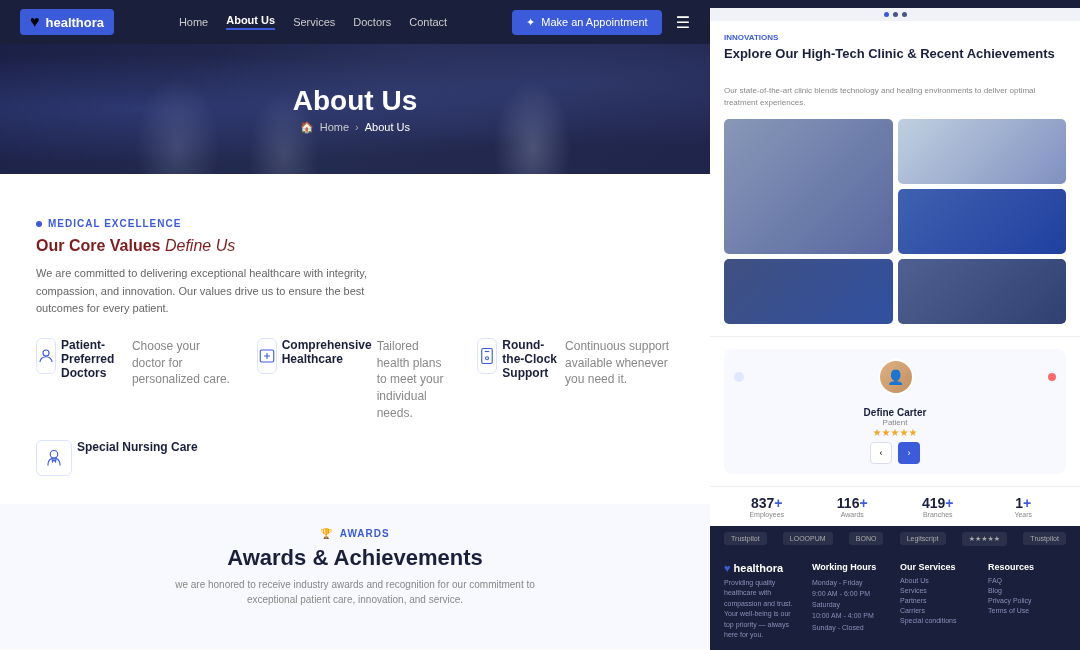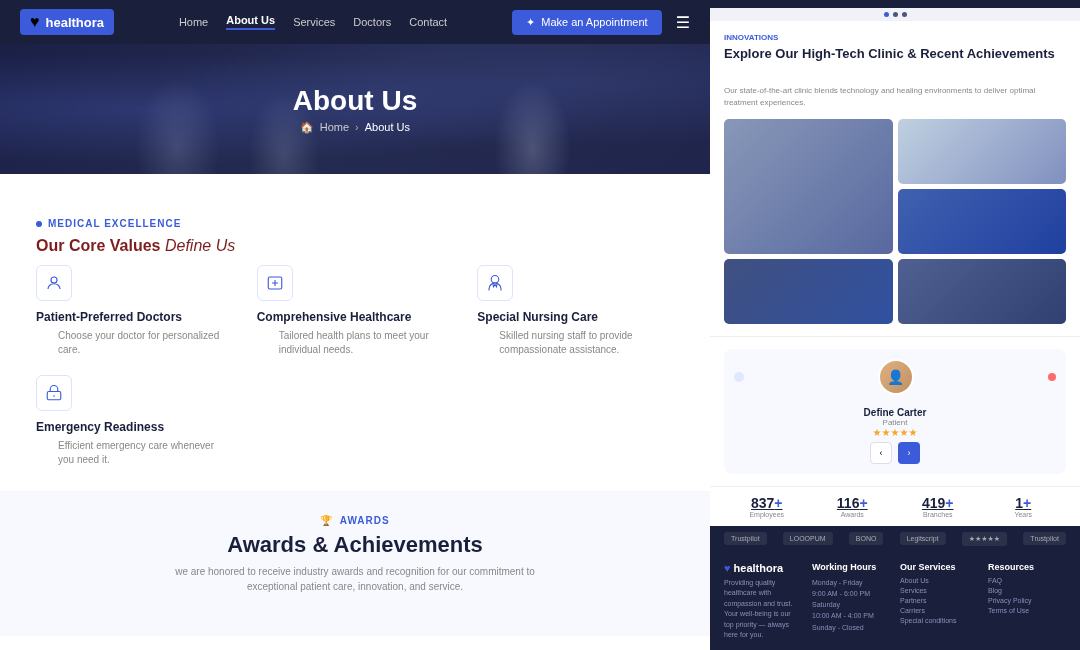--- a/index.html
+++ b/index.html
@@ -95,28 +95,28 @@
       text-transform: uppercase; letter-spacing: 1px; margin-bottom: 8px;
     }
     .section-badge-dot { width: 6px; height: 6px; border-radius: 50%; background: #3b5bdb; }
     .section-title { font-size: 16px; font-weight: 700; color: #7f1d1d; margin-bottom: 10px; }
     .section-title em { font-style: italic; font-weight: 400; }
     .section-desc { font-size: 11px; color: #666; line-height: 1.6; max-width: 340px; margin-bottom: 20px; }
 
     .values-grid {
       display: grid; grid-template-columns: repeat(3, 1fr); gap: 18px 24px;
     }
-    .value-item { display: flex; flex-direction: column; gap: 5px; }
+    .value-item { display: flex; flex-direction: row; gap: 5px; }
     .value-icon {
       width: 36px; height: 36px; border: 1px solid #dce3ff; border-radius: 6px;
       display: flex; align-items: center; justify-content: center;
       color: #3b5bdb; font-size: 16px; margin-bottom: 4px;
     }
     .value-title { font-size: 12px; font-weight: 700; color: #1a1f3c; }
-    .value-desc { font-size: 10px; color: #888; line-height: 1.4; margin-left: 22px; }
+    .value-desc { font-size: 12px; color: #888; line-height: 1.4; }
 
     
     .awards-section {
       background: #f8f9ff;
       padding: 24px 36px;
     }
     .awards-badge {
       display: flex; align-items: center; gap: 6px; justify-content: center;
       color: #3b5bdb; font-size: 10px; font-weight: 600;
       text-transform: uppercase; letter-spacing: 1px; margin-bottom: 6px;
@@ -197,21 +197,21 @@
     .testimonial-role { font-size: 8px; color: #888; }
     .testimonial-text { font-size: 8px; color: #555; line-height: 1.5; text-align: center; margin: 6px 0; max-width: 260px; }
     .testimonial-stars { color: #f5a623; font-size: 10px; margin-bottom: 4px; }
 
     
     .stats-row {
       display: flex; gap: 0; background: #fff; padding: 8px 14px;
       border-top: 1px solid #eee;
     }
     .stat-item { flex: 1; text-align: center; }
-    .stat-number { font-size: 14px; font-weight: 800; color: #1a1f3c; text-decoration: underline; }
+    .stat-number { font-size: 14px; font-weight: 800; color: #1a1f3c; }
     .stat-plus { color: #3b5bdb; }
     .stat-label { font-size: 7px; color: #888; }
 
     
     .brands-row {
       background: #1a1f3c;
       padding: 6px 10px;
       display: flex; gap: 8px; align-items: center; justify-content: space-around;
     }
     .brand-pill {
@@ -277,20 +277,21 @@
 
   <div class="core-values">
     <div class="section-badge">
       <span class="section-badge-dot"></span>
       <span>MEDICAL EXCELLENCE</span>
     </div>
     <h2 class="section-title">
       <span>Our Core Values</span>
       <em> <span>Define Us</span></em>
     </h2>
+    <p class="section-desc">We are committed to delivering exceptional healthcare with integrity, compassion, and innovation. Our values drive us to ensure the best outcomes for every patient.</p>
 
     <div class="values-grid">
       <div class="value-item">
         <div class="value-icon">
           <svg width="18" height="18" viewBox="0 0 24 24" fill="none" stroke="#3b5bdb" stroke-width="1.5">
               <circle cx="12" cy="8" r="4"></circle>
               <path d="M4 20c0-4 3.6-7 8-7s8 3 8 7"></path>
             </svg>
         </div>
         <div class="value-title">Patient-Preferred Doctors</div>
@@ -302,38 +303,37 @@
               <rect x="3" y="4" width="18" height="16" rx="2"></rect>
               <path d="M12 8v8M8 12h8"></path>
             </svg>
         </div>
         <div class="value-title">Comprehensive Healthcare</div>
         <div class="value-desc">Tailored health plans to meet your individual needs.</div>
       </div>
       <div class="value-item">
         <div class="value-icon">
           <svg width="18" height="18" viewBox="0 0 24 24" fill="none" stroke="#3b5bdb" stroke-width="1.5">
+              <rect x="5" y="2" width="14" height="20" rx="2"></rect>
+              <circle cx="12" cy="15" r="2"></circle>
+              <path d="M9 6h6"></path>
+            </svg>
+        </div>
+        <div class="value-title">Round-the-Clock Support</div>
+        <div class="value-desc">Continuous support available whenever you need it.</div>
+      </div>
+      <div class="value-item">
+        <div class="value-icon">
+          <svg width="18" height="18" viewBox="0 0 24 24" fill="none" stroke="#3b5bdb" stroke-width="1.5">
               <path d="M12 2a5 5 0 1 1 0 10 5 5 0 0 1 0-10z"></path>
               <path d="M4 22v-2a8 8 0 0 1 16 0v2"></path>
               <path d="M9 11l1 6 2-3 2 3 1-6"></path>
             </svg>
         </div>
         <div class="value-title">Special Nursing Care</div>
-        <div class="value-desc">Skilled nursing staff to provide compassionate assistance.</div>
-      </div>
-      <div class="value-item">
-        <div class="value-icon">
-          <svg width="18" height="18" viewBox="0 0 24 24" fill="none" stroke="#3b5bdb" stroke-width="1.5">
-              <rect x="3" y="10" width="18" height="11" rx="2"></rect>
-              <path d="M7 10V7a5 5 0 0 1 10 0v3"></path>
-              <path d="M12 15v2"></path>
-            </svg>
-        </div>
-        <div class="value-title">Emergency Readiness</div>
-        <div class="value-desc">Efficient emergency care whenever you need it.</div>
       </div>
     </div>
   </div>
 
   <div class="awards-section">
     <div class="awards-badge">
       <span>🏆</span>
       <span>AWARDS</span>
     </div>
     <h2 class="awards-title">Awards &amp; Achievements</h2>

